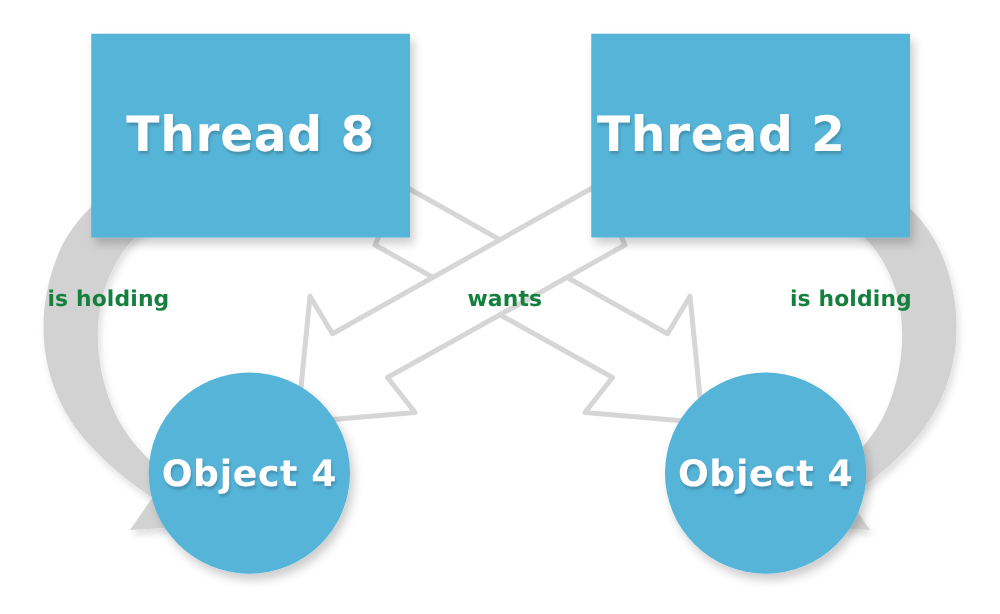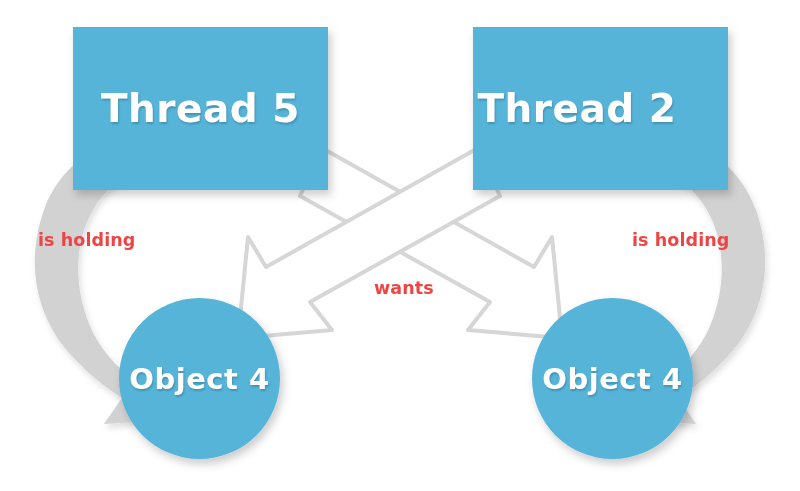--- a/index.html
+++ b/index.html
@@ -38,29 +38,29 @@
     pointer-events: none;
   }
   .thread-label {
     font-size: 39px;
   }
   .object-label {
     font-size: 29px;
   }
   .edge-label {
     position: absolute;
-    color: #ef4444;
+    color: #15803d;
     font-weight: bold;
     font-size: 17.5px;
     white-space: nowrap;
     letter-spacing: 0.1px;
   }
   .label-hold-left  { left: 38px;  top: 230px; }
   .label-hold-right { left: 632px; top: 230px; }
-  .label-wants      { left: 374px; top: 230px; margin-top: 48px; }
+  .label-wants      { left: 374px; top: 230px; }
 
   .box-thread-1 { left: 73px;  top: 27px;  width: 255px; height: 163px; }
   .box-thread-2 { left: 473px; top: 27px;  width: 208px; height: 163px; }
   .circle-object-1 { left: 119px; top: 298px; width: 161px; height: 161px; }
   .circle-object-2 { left: 532px; top: 298px; width: 161px; height: 161px; }
 </style>
 </head>
 <body>
 
 <div id="diagram-canvas">
@@ -126,21 +126,21 @@
                L 500,196
                Z" fill="#ffffff" stroke="#d6d6d6" stroke-width="4" stroke-linejoin="round" stroke-linecap="round"></path>
     </g>
 
     <rect x="73" y="27" width="255" height="163" fill="#56b4d9" filter="url(#node-shadow)"></rect>
     <rect x="473" y="27" width="255" height="163" fill="#56b4d9" filter="url(#node-shadow)"></rect>
     <circle cx="199.5" cy="378.5" r="80.5" fill="#56b4d9" filter="url(#node-shadow)"></circle>
     <circle cx="612.5" cy="378.5" r="80.5" fill="#56b4d9" filter="url(#node-shadow)"></circle>
   </svg>
 
-  <div class="node-label thread-label box-thread-1">Thread 5</div>
+  <div class="node-label thread-label box-thread-1">Thread 8</div>
 
   <div class="node-label thread-label box-thread-2">Thread 2</div>
 
   <div class="node-label object-label circle-object-1">Object 4</div>
 
   <div class="node-label object-label circle-object-2">Object 4</div>
 
   <div class="edge-label label-hold-left">is holding</div>
 
   <div class="edge-label label-wants">wants</div>

